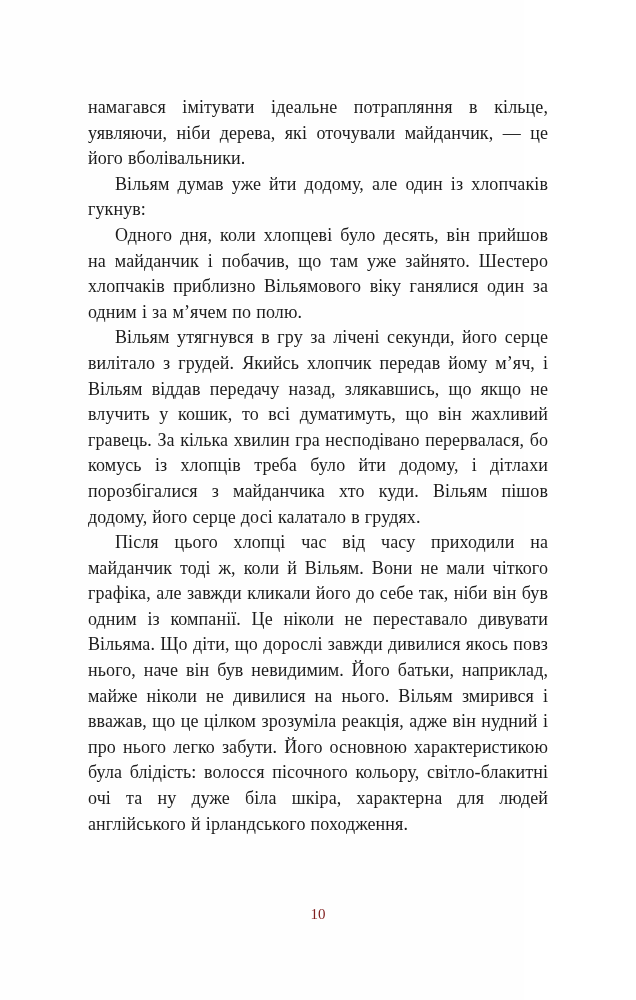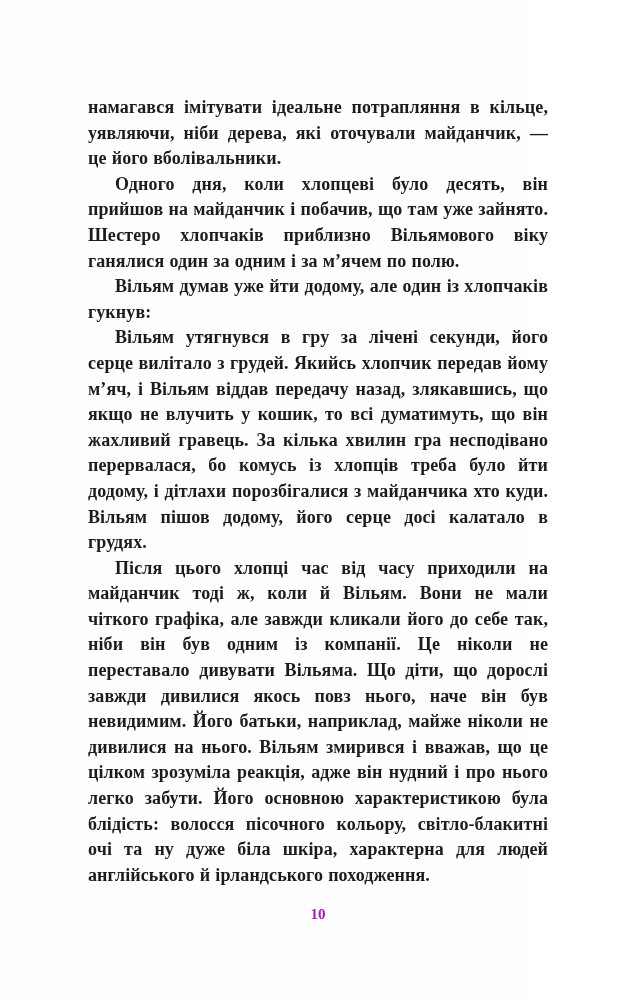--- a/index.html
+++ b/index.html
@@ -12,21 +12,20 @@
     background: #ffffff;
     overflow: hidden;
   }
   .book-page {
     position: relative;
     width: 524px;
     height: 1000px;
     background: #fefefe;
     color: #1c1c1c;
     font-family: "Liberation Serif", "DejaVu Serif", serif;
-    font-weight: bold;
   }
   .text-block {
     position: absolute;
     left: 88px;
     top: 95px;
     width: 460px;
   }
   .para {
     margin: 0;
     font-size: 18px;
@@ -39,29 +38,29 @@
   .para.no-indent {
     text-indent: 0;
   }
   .page-number {
     position: absolute;
     top: 906px;
     left: 0;
     width: 636px;
     text-align: center;
     font-size: 15px;
-    color: #a21caf;
+    color: #7f1d1d;
     font-family: "Liberation Serif", "DejaVu Serif", serif;
   }
 </style>
 </head>
 <body>
 
 <div class="book-page">
   <div class="text-block">
     <p class="para no-indent">намагався імітувати ідеальне потрапляння в кільце, уявляючи, ніби дерева, які оточували майданчик, — це його вболівальники.</p>
+    <p class="para">Вільям думав уже йти додому, але один із хлопчаків гукнув:</p>
     <p class="para">Одного дня, коли хлопцеві було десять, він прийшов на майданчик і побачив, що там уже зайнято. Шестеро хлопчаків приблизно Вільямового віку ганялися один за одним і за м’ячем по полю.</p>
-    <p class="para">Вільям думав уже йти додому, але один із хлопчаків гукнув:</p>
     <p class="para">Вільям утягнувся в гру за лічені секунди, його серце вилітало з грудей. Якийсь хлопчик передав йому м’яч, і Вільям віддав передачу назад, злякавшись, що якщо не влучить у кошик, то всі думатимуть, що він жахливий гравець. За кілька хвилин гра несподівано перервалася, бо комусь із хлопців треба було йти додому, і дітлахи порозбігалися з майданчика хто куди. Вільям пішов додому, його серце досі калатало в грудях.</p>
     <p class="para">Після цього хлопці час від часу приходили на майданчик тоді ж, коли й Вільям. Вони не мали чіткого графіка, але завжди кликали його до себе так, ніби він був одним із компанії. Це ніколи не переставало дивувати Вільяма. Що діти, що дорослі завжди дивилися якось повз нього, наче він був невидимим. Його батьки, наприклад, майже ніколи не дивилися на нього. Вільям змирився і вважав, що це цілком зрозуміла реакція, адже він нудний і про нього легко забути. Його основною характеристикою була блідість: волосся пісочного кольору, світло-блакитні очі та ну дуже біла шкіра, характерна для людей англійського й ірландського походження.</p>
   </div>
   <div class="page-number">10</div>
 </div>
 
 </body></html>

